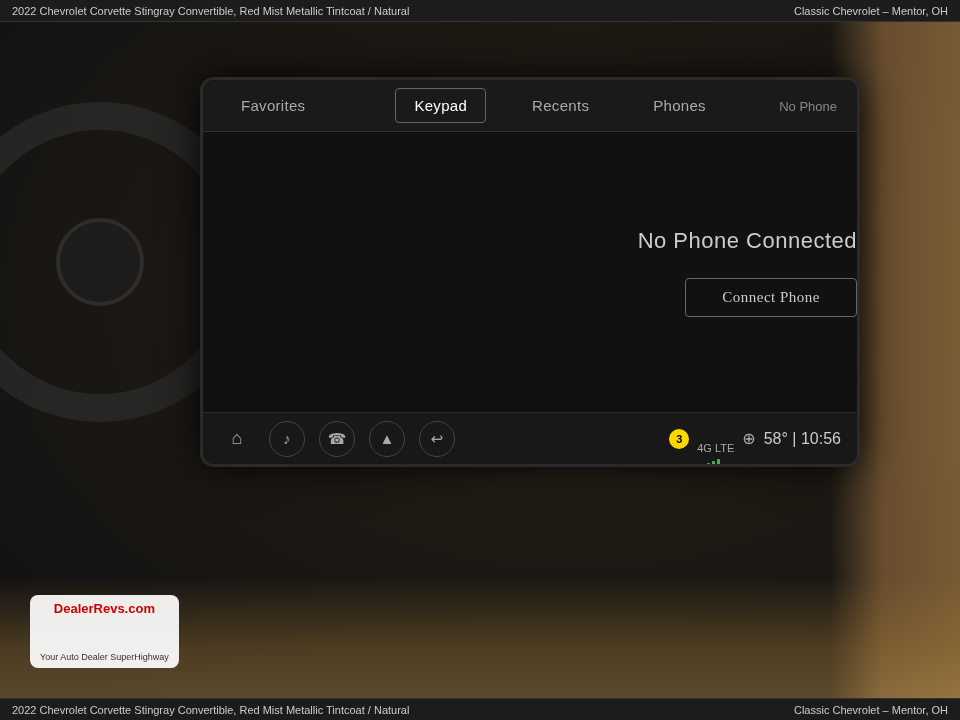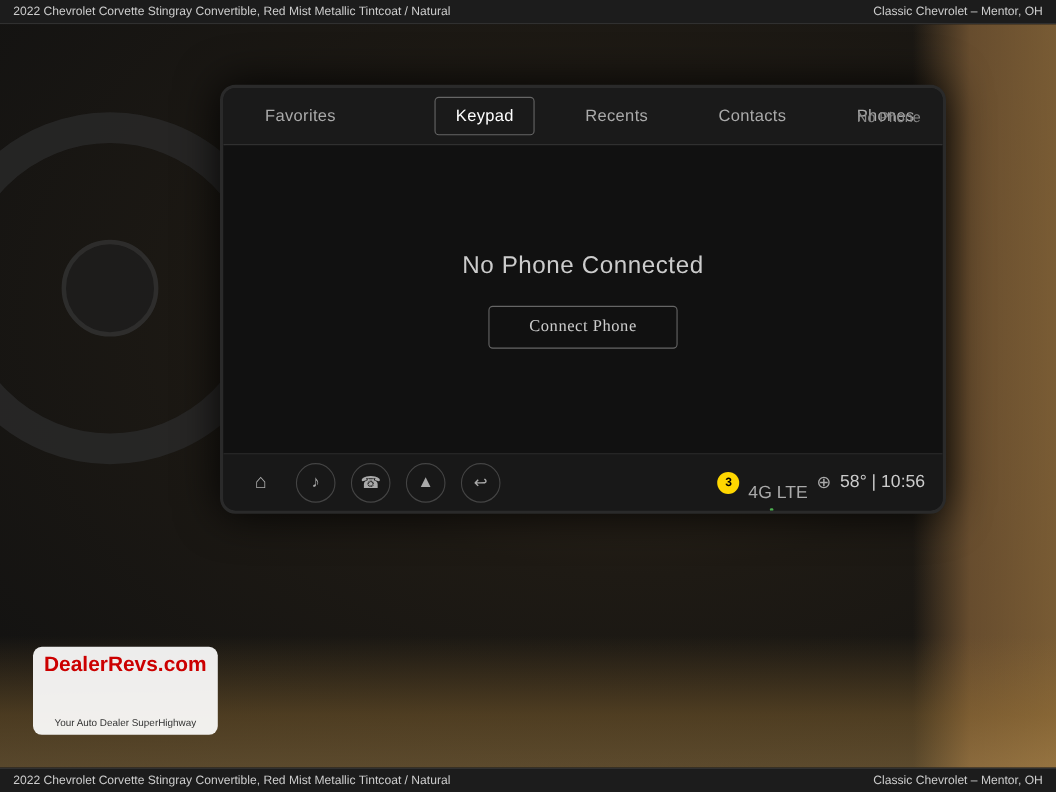--- a/index.html
+++ b/index.html
@@ -132,21 +132,21 @@
       transform: translateY(-50%);
       color: #888;
       font-size: 13px;
     }
 
     
     .screen-content {
       flex: 1;
       display: flex;
       flex-direction: column;
-      align-items: center;
+      align-items: flex-end;
       justify-content: center;
       background: #111;
     }
 
     .no-phone-title {
       color: #ccc;
       font-size: 22px;
       margin-bottom: 24px;
       font-weight: 400;
       letter-spacing: 0.5px;
@@ -213,21 +213,21 @@
       width: 20px;
       height: 20px;
       display: flex;
       align-items: center;
       justify-content: center;
       font-size: 11px;
       font-weight: bold;
     }
 
     .lte-text {
-      font-size: 16px;
+      font-size: 11px;
       color: #aaa;
       display: flex;
       flex-direction: column;
       line-height: 1;
       margin-top: 36px;
     }
 
     .signal-bars {
       display: flex;
       align-items: flex-end;
@@ -265,21 +265,21 @@
     .watermark {
       position: absolute;
       bottom: 30px;
       left: 30px;
       background: rgba(255,255,255,0.92);
       border-radius: 8px;
       padding: 6px 10px;
       text-align: center;
     }
     .watermark-title {
-      font-size: 19px;
+      font-size: 13px;
       font-weight: bold;
       color: #cc0000;
     }
     .watermark-sub {
       font-size: 9px;
       color: #333;
       margin-top: 36px;
     }
 
     
@@ -321,21 +321,20 @@
   <div class="tan-bg-bottom"></div>
   <div class="camera-icon"></div>
   <div class="door-icon-area">⬡</div>
 
   <div class="infotainment">
 
     <div class="tabs-row">
       <div class="tab">Favorites</div>
       <div class="tab active">Keypad</div>
       <div class="tab">Recents</div>
-      <div class="tab">Contacts</div>
       <div class="tab">Phones</div>
       <div class="no-phone-label">No Phone</div>
     </div>
 
     <div class="screen-content">
       <div class="no-phone-title">No Phone Connected</div>
       <button class="connect-btn">Connect Phone</button>
     </div>
 
     <div class="status-bar">

